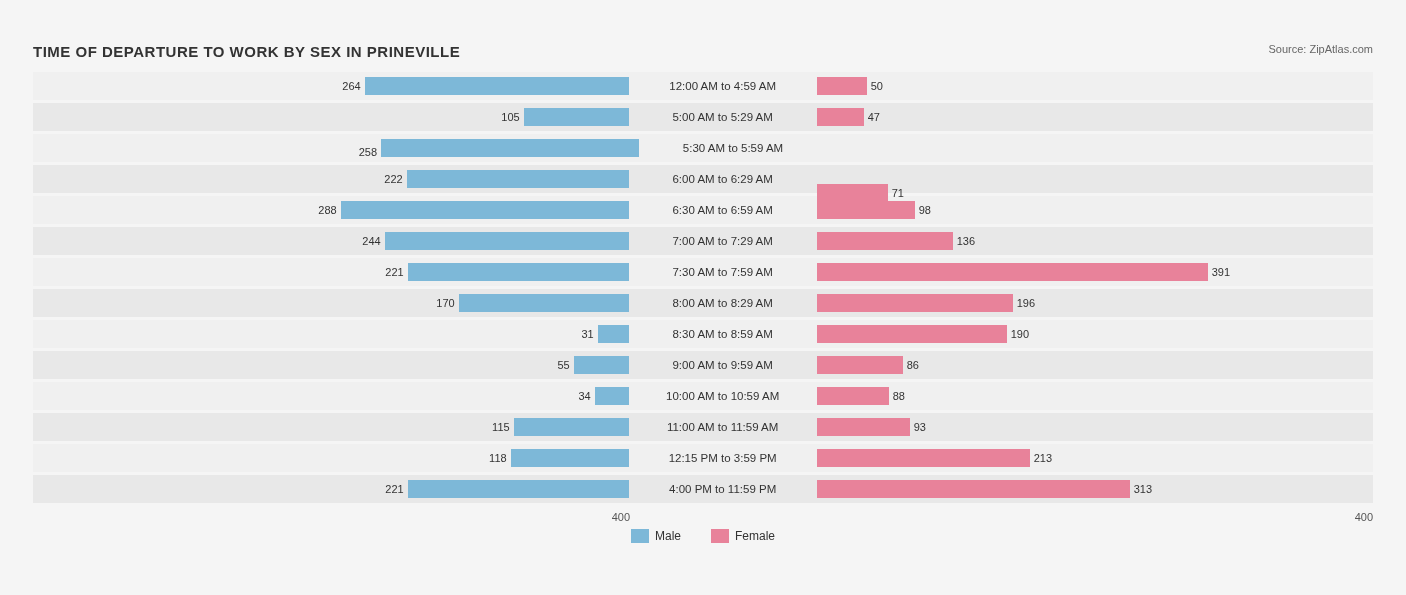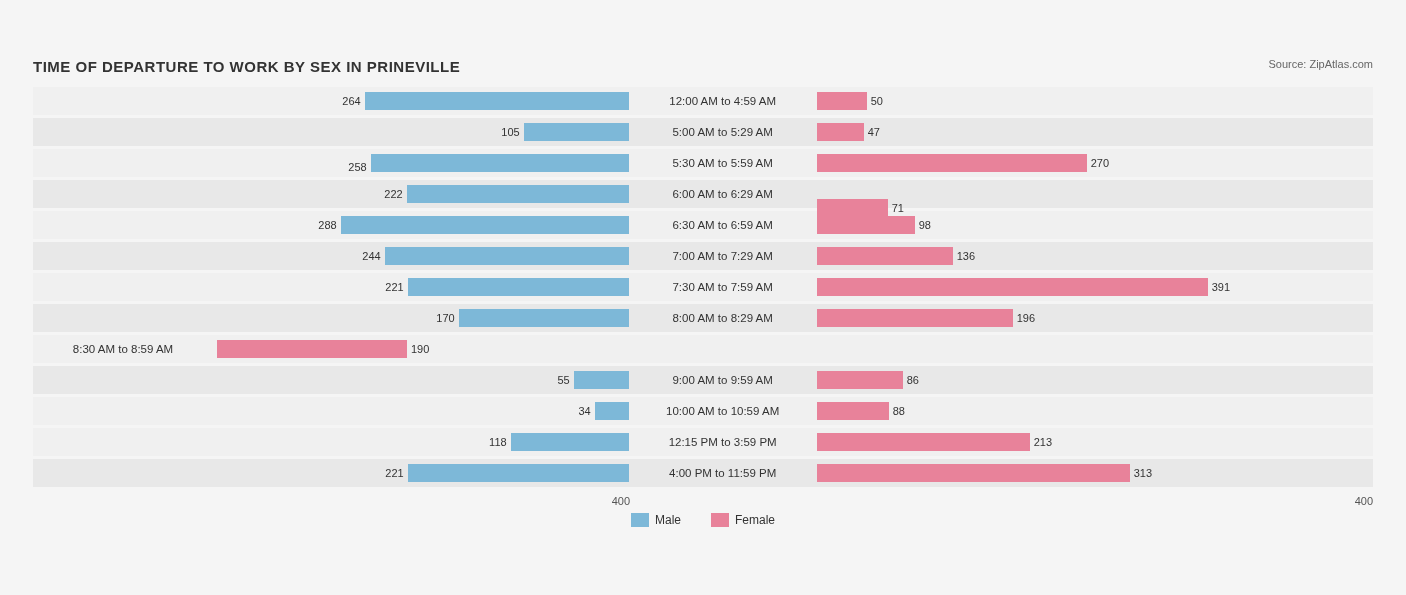--- a/index.html
+++ b/index.html
@@ -178,25 +178,20 @@
       </div>
     </div>
   </div>
       <div class="row" style="display: flex; align-items: center; height: 28px; margin-bottom: 3px; background: rgb(240, 240, 240);">
     <div class="left-section" style="width:610px; position:relative; height:28px;">
       <div class="male-bar" style="width:258px; background:#7db8d8; height:18px; position:absolute; right:4px; top:50%; transform:translateY(-50%);">
         <span class="male-value" style="position:absolute; right:calc(100% + 4px); font-size:11px; color:#333; white-space:nowrap;margin-top:8px;">258</span>
       </div>
     </div>
     <div class="label-cell" style="width:180px; text-align:center; font-size:11.5px; color:#333; flex-shrink:0; padding:0 6px; z-index:2;">5:30 AM to 5:59 AM</div>
-    <div class="right-section" style="width:570px; position:relative; height:28px;">
-      <div class="female-bar" style="width:270px; background:#e8829a; height:18px; position:absolute; left:4px; top:50%; transform:translateY(-50%);">
-        <span class="female-value" style="position:absolute; left:calc(100% + 4px); font-size:11px; color:#333; white-space:nowrap;">270</span>
-      </div>
-    </div>
   </div>
       <div class="row" style="display: flex; align-items: center; height: 28px; margin-bottom: 3px; background: rgb(232, 232, 232);">
     <div class="left-section" style="width:610px; position:relative; height:28px;">
       <div class="male-bar" style="width:222px; background:#7db8d8; height:18px; position:absolute; right:4px; top:50%; transform:translateY(-50%);">
         <span class="male-value" style="position:absolute; right:calc(100% + 4px); font-size:11px; color:#333; white-space:nowrap;">222</span>
       </div>
     </div>
     <div class="label-cell" style="width:180px; text-align:center; font-size:11.5px; color:#333; flex-shrink:0; padding:0 6px; z-index:2;">6:00 AM to 6:29 AM</div>
     <div class="right-section" style="width:570px; position:relative; height:28px;margin-top:28px;">
       <div class="female-bar" style="width:71px; background:#e8829a; height:18px; position:absolute; left:4px; top:50%; transform:translateY(-50%);">
@@ -250,20 +245,25 @@
       </div>
     </div>
     <div class="label-cell" style="width:180px; text-align:center; font-size:11.5px; color:#333; flex-shrink:0; padding:0 6px; z-index:2;">8:00 AM to 8:29 AM</div>
     <div class="right-section" style="width:570px; position:relative; height:28px;">
       <div class="female-bar" style="width:196px; background:#e8829a; height:18px; position:absolute; left:4px; top:50%; transform:translateY(-50%);">
         <span class="female-value" style="position:absolute; left:calc(100% + 4px); font-size:11px; color:#333; white-space:nowrap;">196</span>
       </div>
     </div>
   </div>
       <div class="row" style="display: flex; align-items: center; height: 28px; margin-bottom: 3px; background: rgb(240, 240, 240);">
+    <div class="left-section" style="width:610px; position:relative; height:28px;">
+      <div class="male-bar" style="width:31px; background:#7db8d8; height:18px; position:absolute; right:4px; top:50%; transform:translateY(-50%);">
+        <span class="male-value" style="position:absolute; right:calc(100% + 4px); font-size:11px; color:#333; white-space:nowrap;">31</span>
+      </div>
+    </div>
     <div class="label-cell" style="width:180px; text-align:center; font-size:11.5px; color:#333; flex-shrink:0; padding:0 6px; z-index:2;">8:30 AM to 8:59 AM</div>
     <div class="right-section" style="width:570px; position:relative; height:28px;">
       <div class="female-bar" style="width:190px; background:#e8829a; height:18px; position:absolute; left:4px; top:50%; transform:translateY(-50%);">
         <span class="female-value" style="position:absolute; left:calc(100% + 4px); font-size:11px; color:#333; white-space:nowrap;">190</span>
       </div>
     </div>
   </div>
       <div class="row" style="display: flex; align-items: center; height: 28px; margin-bottom: 3px; background: rgb(232, 232, 232);">
     <div class="left-section" style="width:610px; position:relative; height:28px;">
       <div class="male-bar" style="width:55px; background:#7db8d8; height:18px; position:absolute; right:4px; top:50%; transform:translateY(-50%);">
@@ -280,20 +280,33 @@
       <div class="row" style="display: flex; align-items: center; height: 28px; margin-bottom: 3px; background: rgb(240, 240, 240);">
     <div class="left-section" style="width:610px; position:relative; height:28px;">
       <div class="male-bar" style="width:34px; background:#7db8d8; height:18px; position:absolute; right:4px; top:50%; transform:translateY(-50%);">
         <span class="male-value" style="position:absolute; right:calc(100% + 4px); font-size:11px; color:#333; white-space:nowrap;">34</span>
       </div>
     </div>
     <div class="label-cell" style="width:180px; text-align:center; font-size:11.5px; color:#333; flex-shrink:0; padding:0 6px; z-index:2;">10:00 AM to 10:59 AM</div>
     <div class="right-section" style="width:570px; position:relative; height:28px;">
       <div class="female-bar" style="width:72px; background:#e8829a; height:18px; position:absolute; left:4px; top:50%; transform:translateY(-50%);">
         <span class="female-value" style="position:absolute; left:calc(100% + 4px); font-size:11px; color:#333; white-space:nowrap;">88</span>
+      </div>
+    </div>
+  </div>
+      <div class="row" style="display: flex; align-items: center; height: 28px; margin-bottom: 3px; background: rgb(232, 232, 232);">
+    <div class="left-section" style="width:610px; position:relative; height:28px;">
+      <div class="male-bar" style="width:115px; background:#7db8d8; height:18px; position:absolute; right:4px; top:50%; transform:translateY(-50%);">
+        <span class="male-value" style="position:absolute; right:calc(100% + 4px); font-size:11px; color:#333; white-space:nowrap;">115</span>
+      </div>
+    </div>
+    <div class="label-cell" style="width:180px; text-align:center; font-size:11.5px; color:#333; flex-shrink:0; padding:0 6px; z-index:2;">11:00 AM to 11:59 AM</div>
+    <div class="right-section" style="width:570px; position:relative; height:28px;">
+      <div class="female-bar" style="width:93px; background:#e8829a; height:18px; position:absolute; left:4px; top:50%; transform:translateY(-50%);">
+        <span class="female-value" style="position:absolute; left:calc(100% + 4px); font-size:11px; color:#333; white-space:nowrap;">93</span>
       </div>
     </div>
   </div>
       <div class="row" style="display: flex; align-items: center; height: 28px; margin-bottom: 3px; background: rgb(240, 240, 240);">
     <div class="left-section" style="width:610px; position:relative; height:28px;">
       <div class="male-bar" style="width:118px; background:#7db8d8; height:18px; position:absolute; right:4px; top:50%; transform:translateY(-50%);">
         <span class="male-value" style="position:absolute; right:calc(100% + 4px); font-size:11px; color:#333; white-space:nowrap;">118</span>
       </div>
     </div>
     <div class="label-cell" style="width:180px; text-align:center; font-size:11.5px; color:#333; flex-shrink:0; padding:0 6px; z-index:2;">12:15 PM to 3:59 PM</div>

